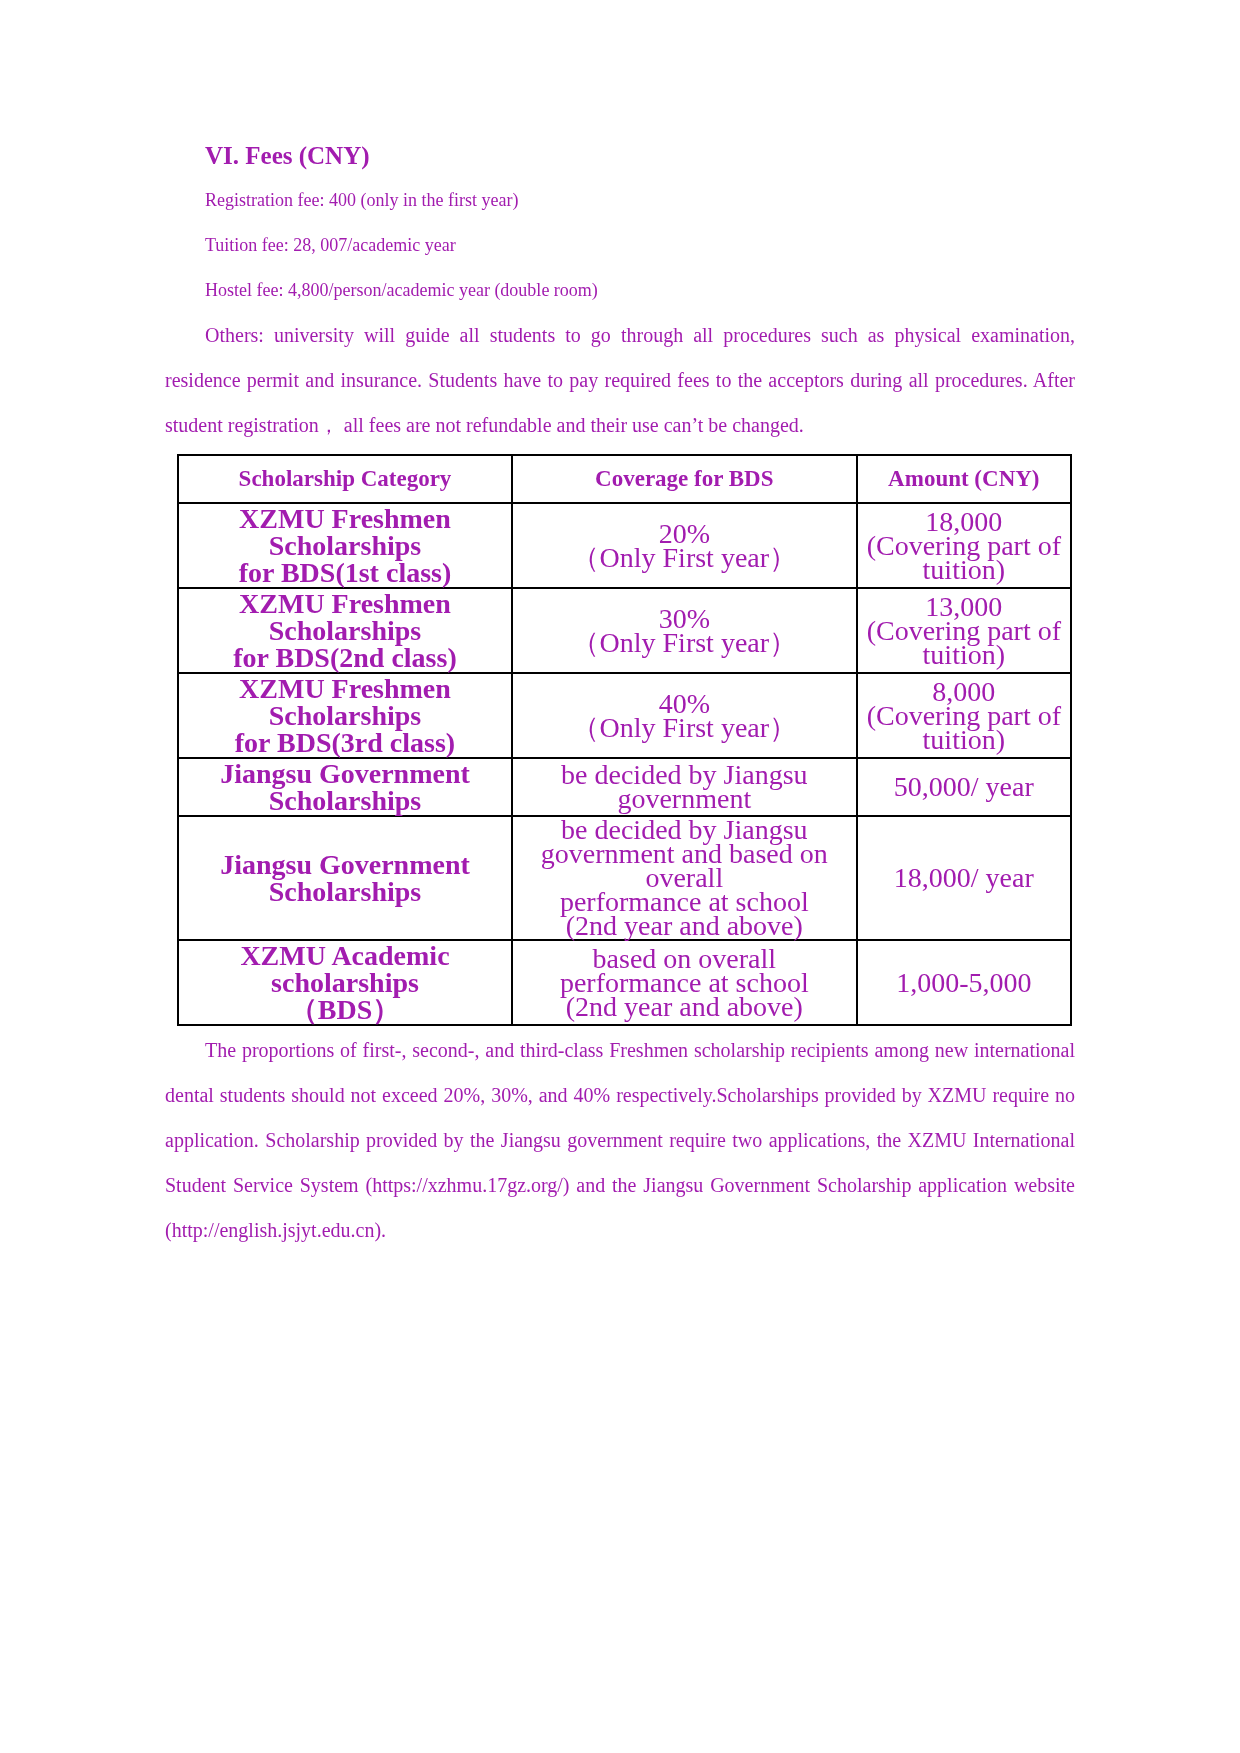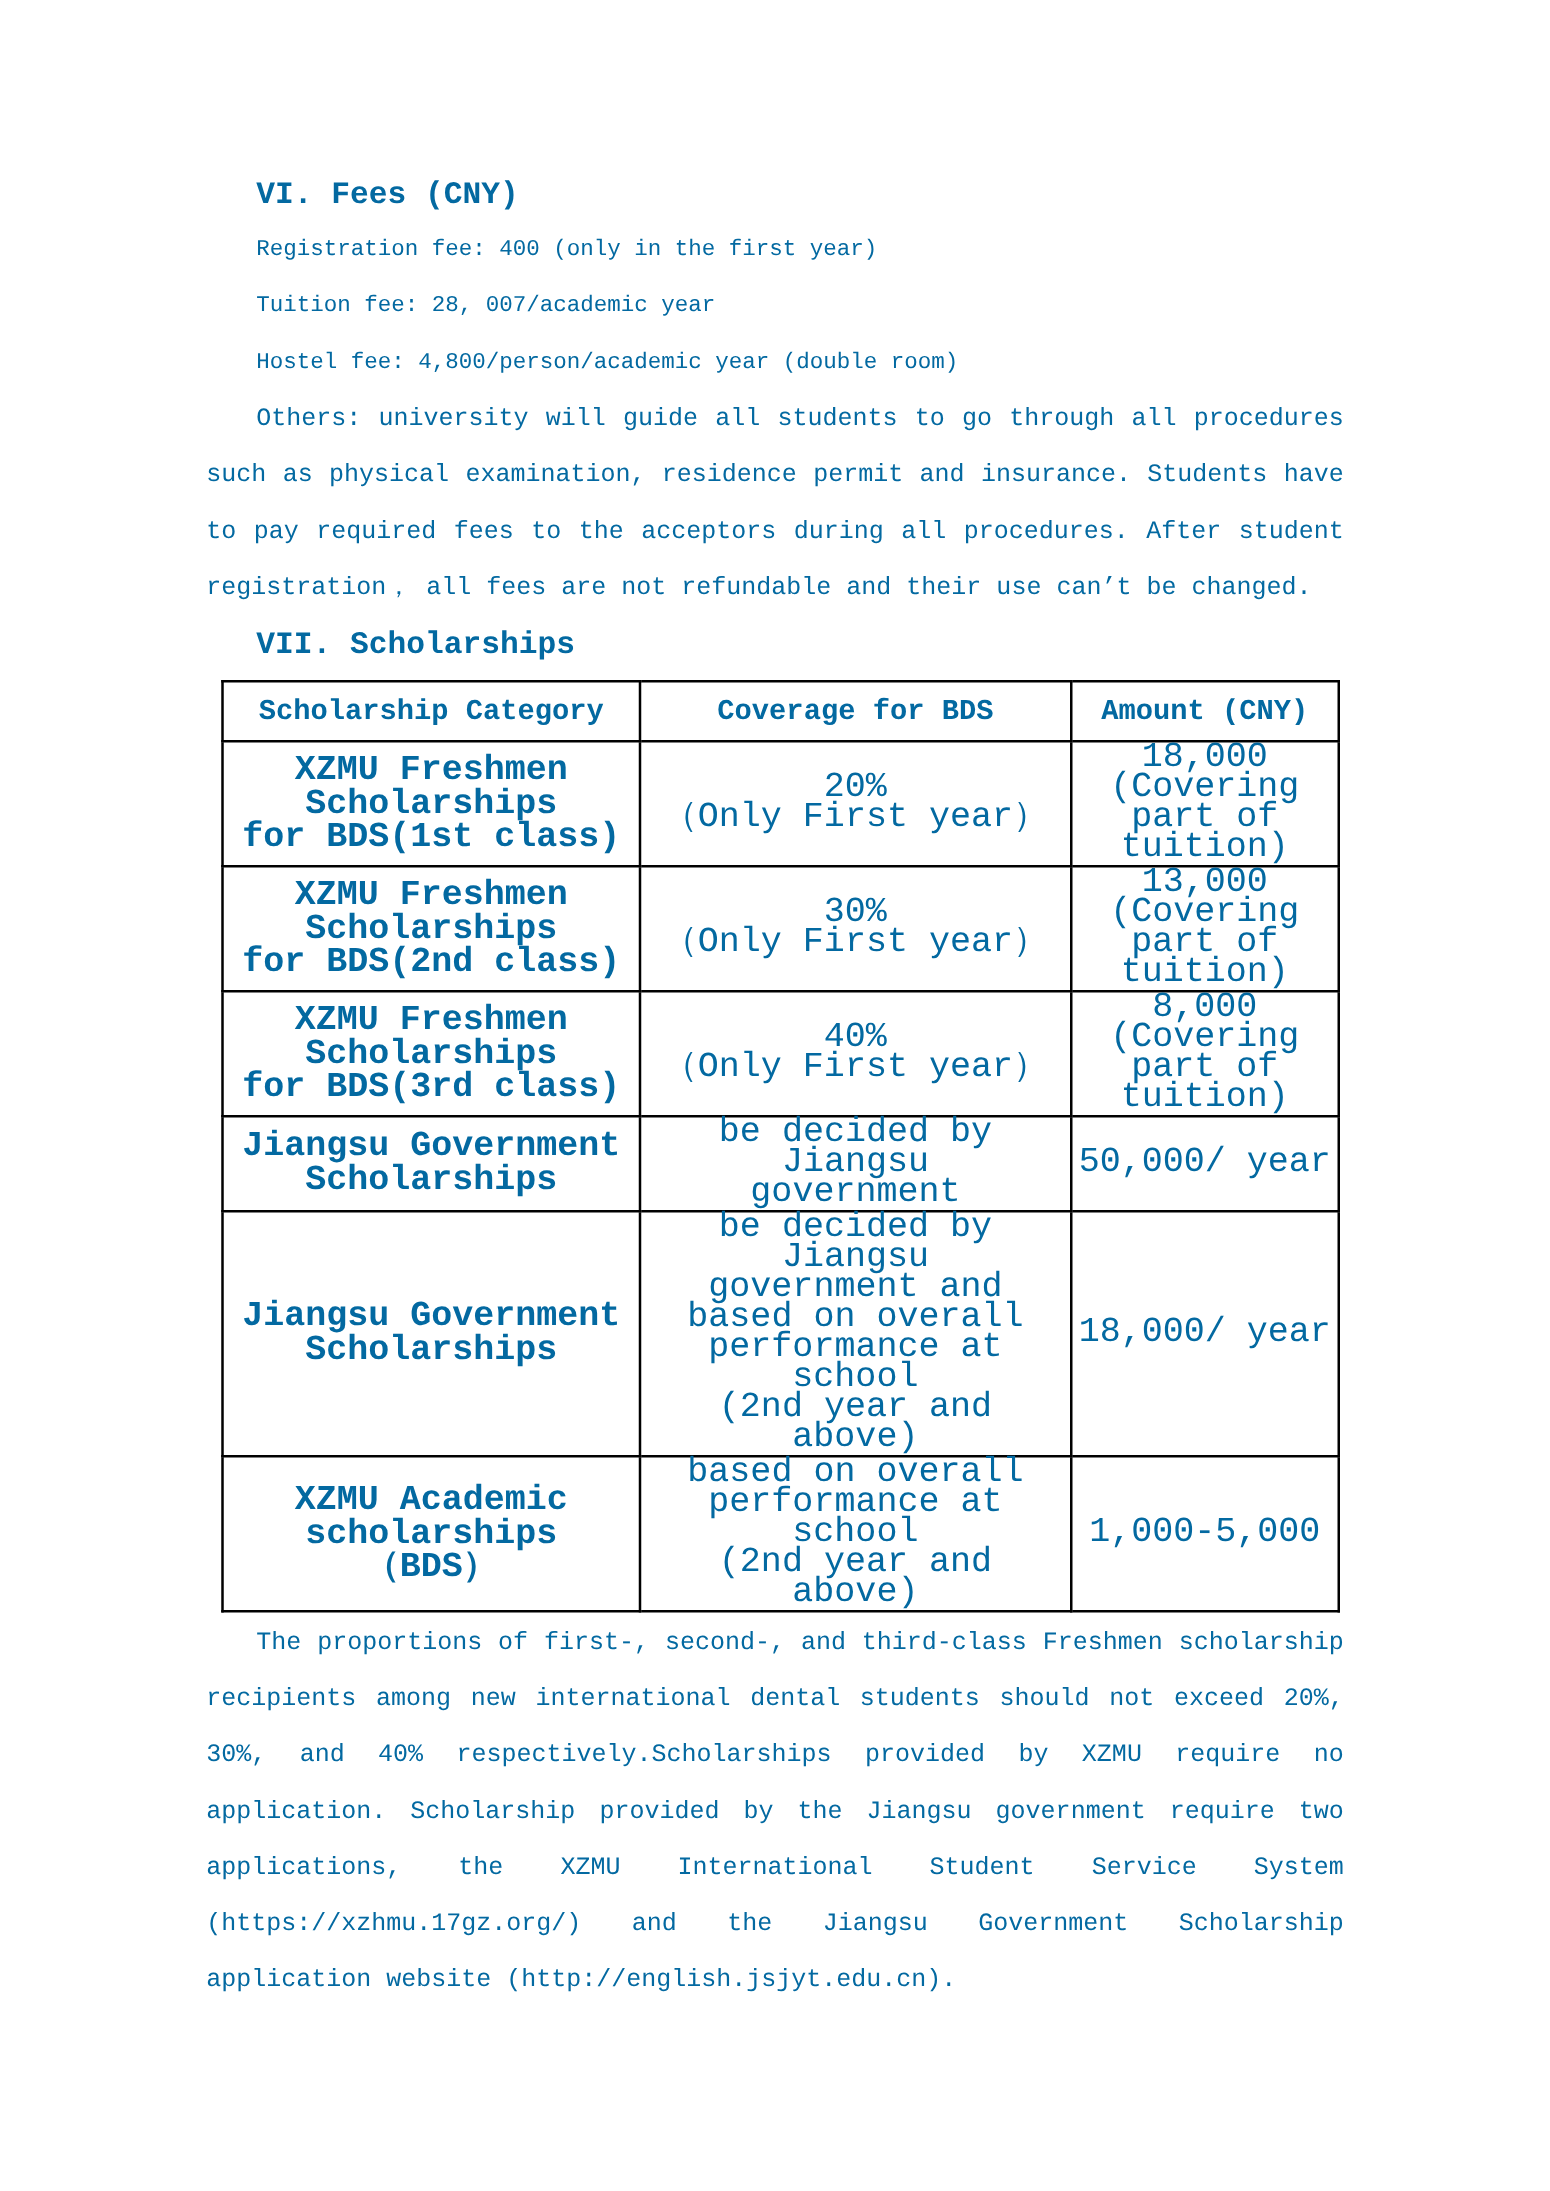--- a/index.html
+++ b/index.html
@@ -1,21 +1,21 @@
 <!DOCTYPE html>
 <html><head>
 <meta charset="utf-8">
 <style>
   html, body { margin: 0; padding: 0; background: #ffffff; }
   .page {
     width: 1240px;
     height: 1753px;
     background: #ffffff;
-    color: #0369a1;
-    font-family: Liberation Mono, monospace;
+    color: #a21caf;
+    font-family: Liberation Serif, serif;
     position: relative;
     overflow: hidden;
     box-sizing: border-box;
   }
   .content {
     padding: 133px 165px 0 165px;
     box-sizing: border-box;
   }
   .section-heading {
     font-size: 25px;
@@ -83,21 +83,20 @@
   <div class="content">
 
     <h2 class="section-heading">VI. Fees (CNY)</h2>
 
     <p class="fee-line">Registration fee: 400 (only in the first year)</p>
     <p class="fee-line">Tuition fee: 28, 007/academic year</p>
     <p class="fee-line">Hostel fee: 4,800/person/academic year (double room)</p>
 
     <p class="body-par">Others: university will guide all students to go through all procedures such as physical examination, residence permit and insurance. Students have to pay required fees to the acceptors during all procedures. After student registration， all fees are not refundable and their use can’t be changed.</p>
 
-    <h2 class="section-heading">VII. Scholarships</h2>
 
     <table class="sch-table">
       <colgroup>
           <col class="c1">
           <col class="c2">
           <col class="c3">
         </colgroup>
       <thead>
         <tr>
           <th>Scholarship Category</th>

